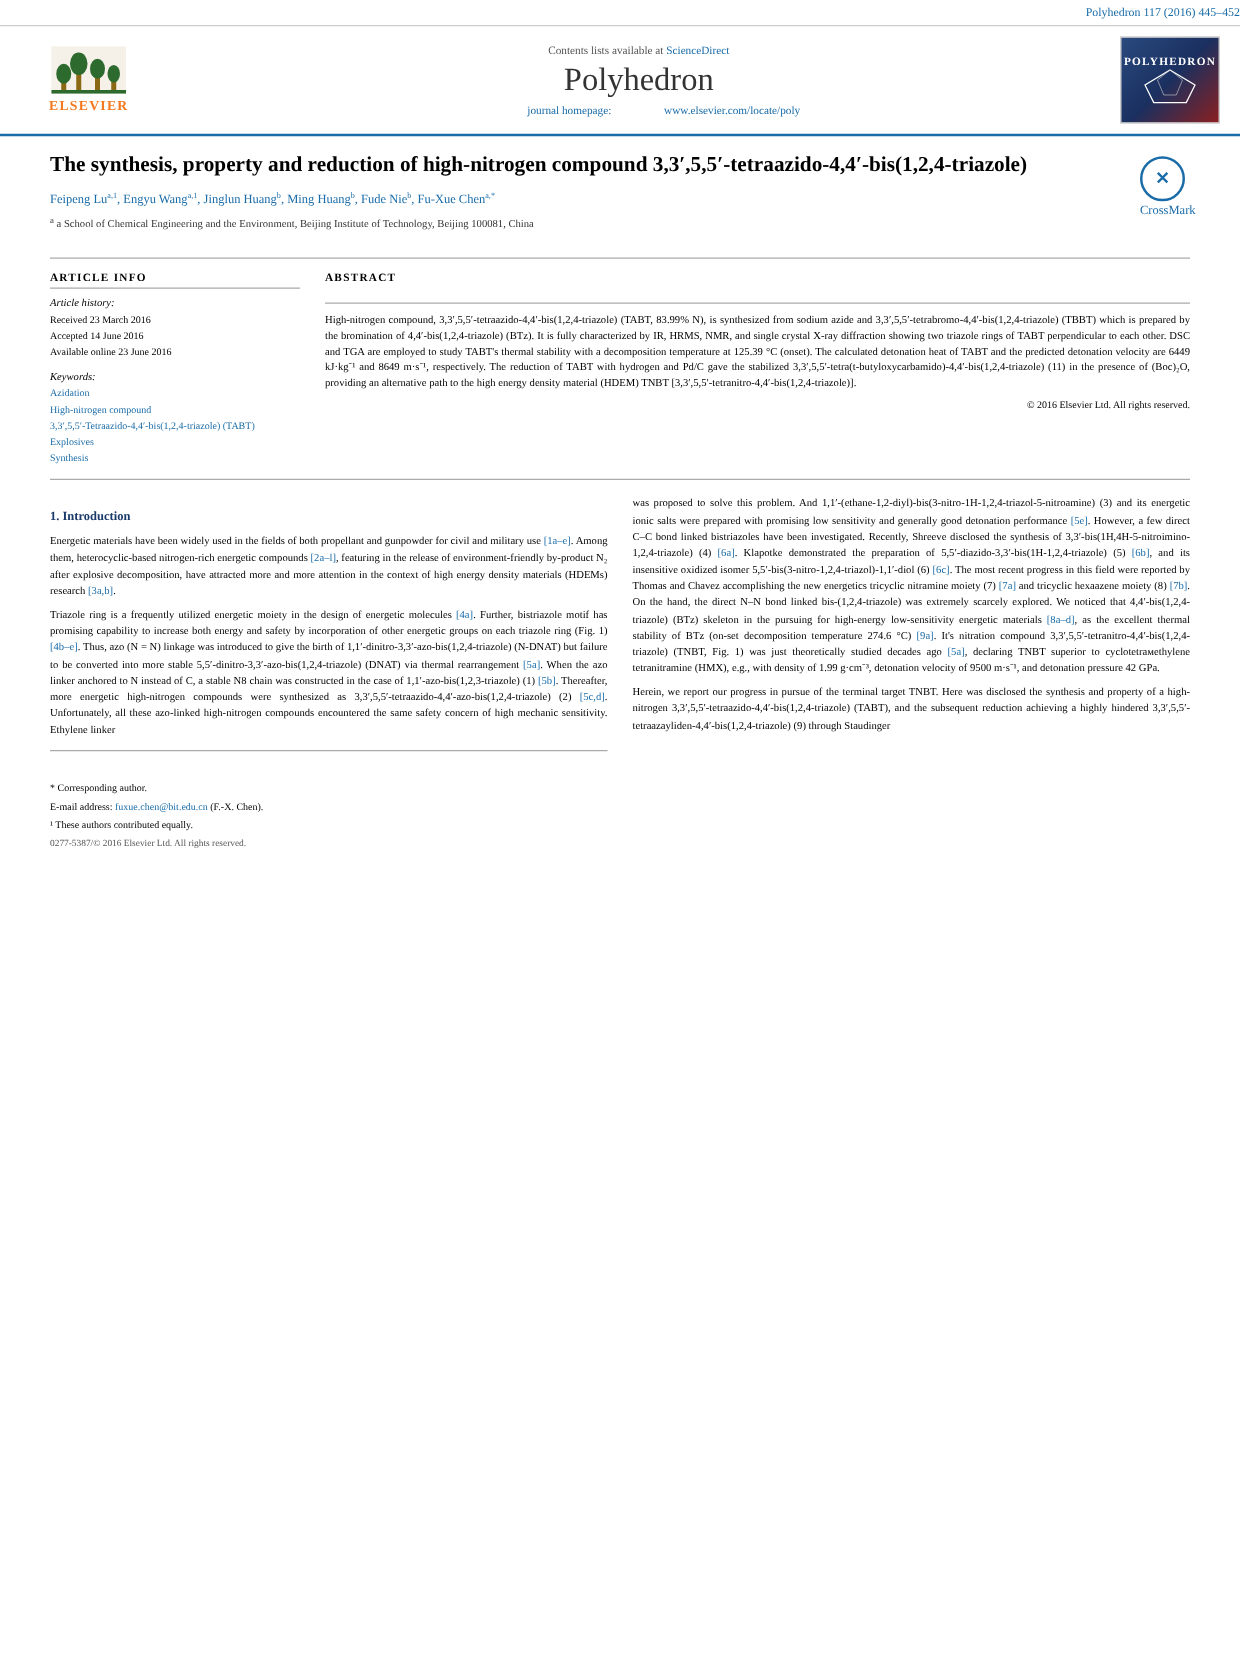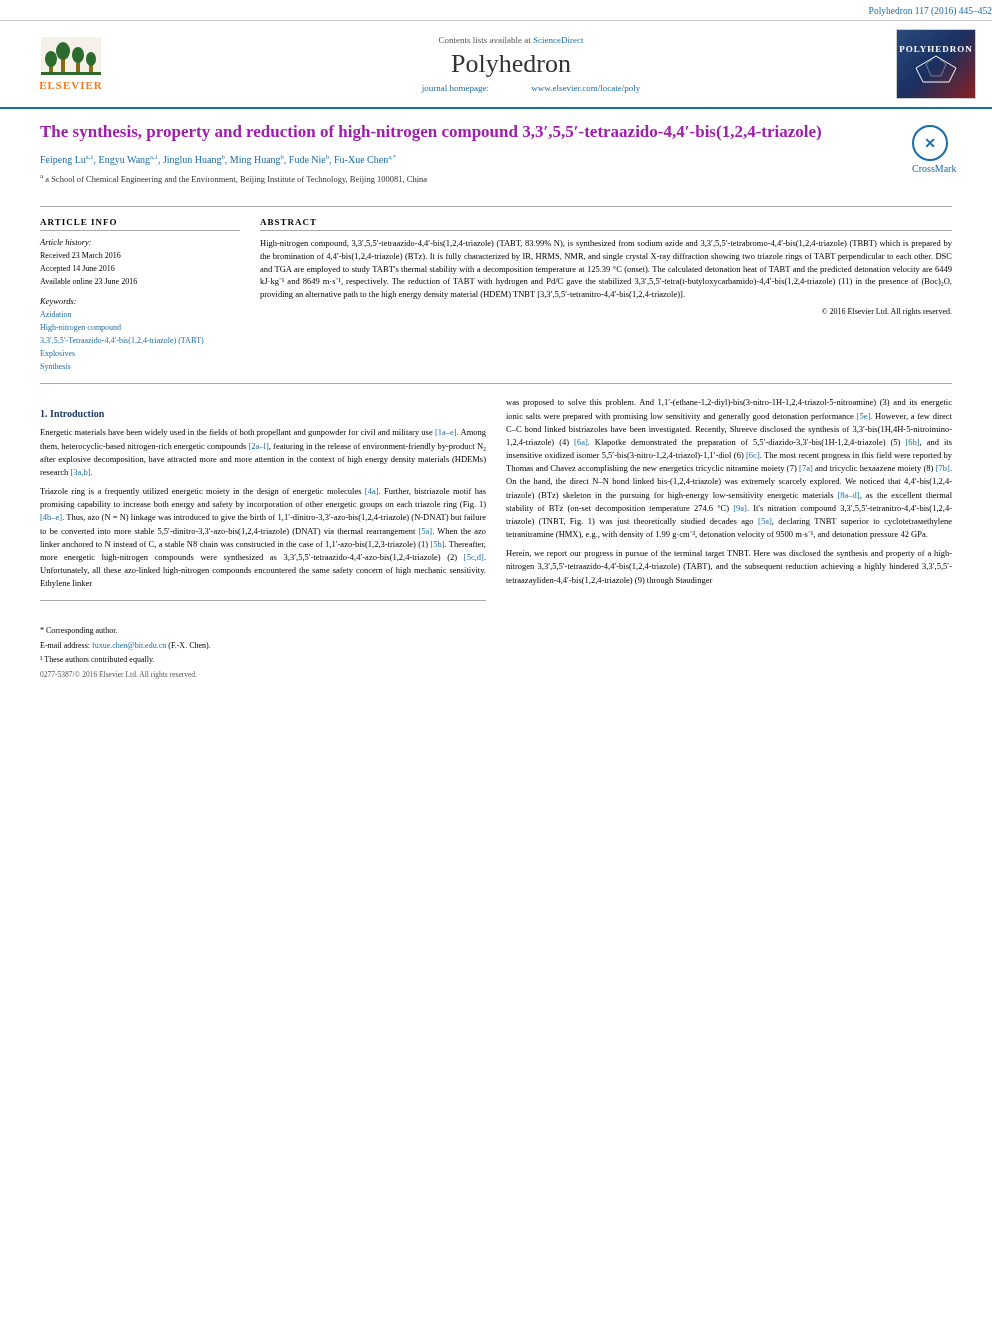--- a/index.html
+++ b/index.html
@@ -107,21 +107,21 @@
       align-items: flex-start;
       margin-bottom: 10px;
       padding-bottom: 8px;
     }
     .article-title-text {
       flex: 1;
     }
     .article-title-text h1 {
       font-size: 17px;
       font-weight: bold;
-      color: #a21caf;
+      color: #000000;
       line-height: 1.3;
       margin-bottom: 10px;
     }
     .authors {
       font-size: 10px;
       color: #1a6ca8;
       margin-bottom: 6px;
     }
     .affiliations {
       font-size: 8.5px;
@@ -206,21 +206,21 @@
       flex: 1;
       font-size: 8.5px;
     }
     .abstract-section h3 {
       font-size: 9px;
       font-weight: bold;
       letter-spacing: 1px;
       text-transform: uppercase;
       margin-bottom: 6px;
       border-bottom: 1px solid #aaa;
-      padding-bottom: 3px;
+      padding-bottom: 15px;
     }
     .abstract-text {
       line-height: 1.5;
       text-align: justify;
       font-size: 8.5px;
     }
     .abstract-copyright {
       text-align: right;
       margin-top: 6px;
       font-size: 8px;

